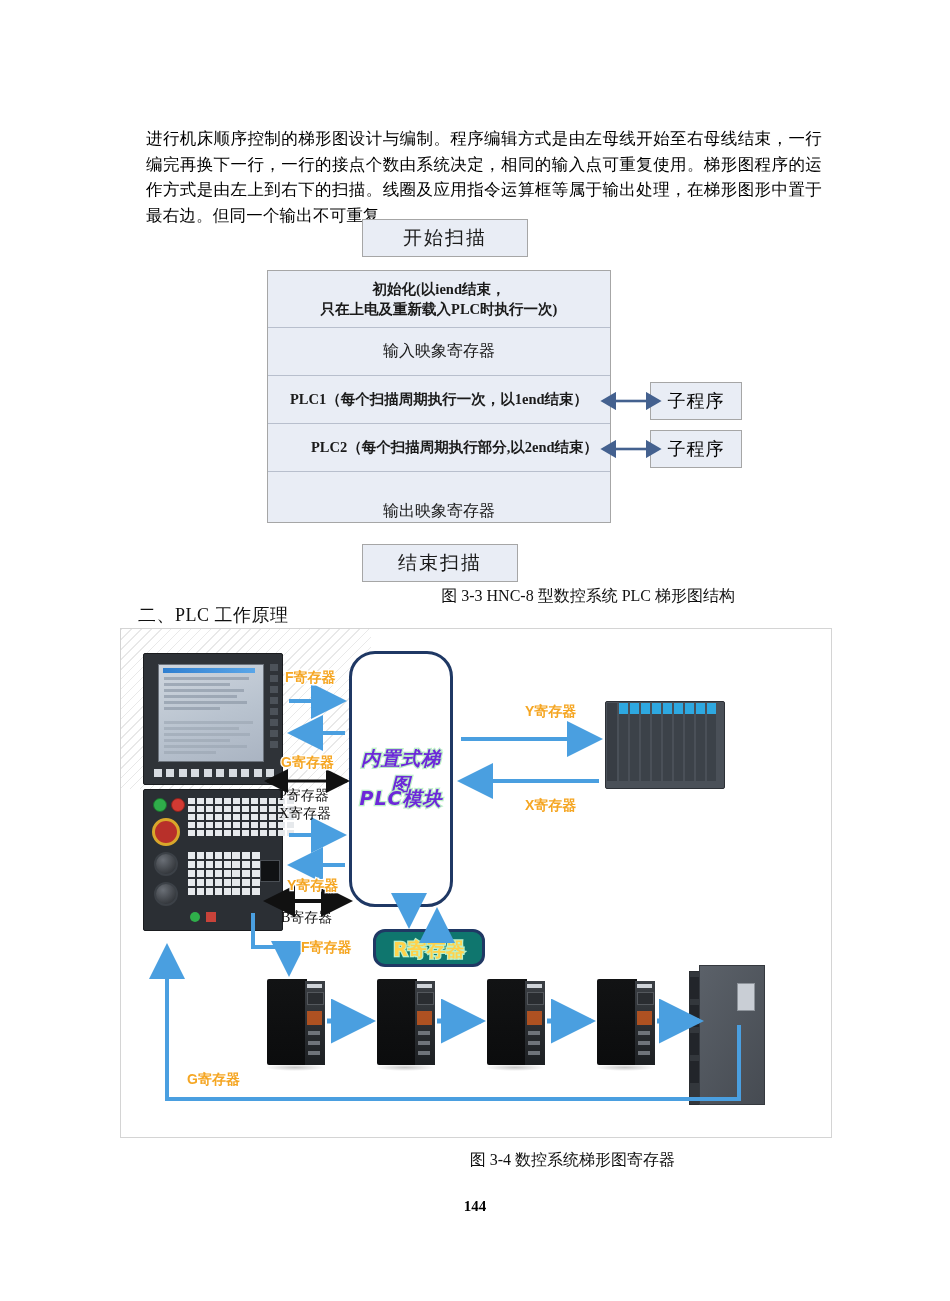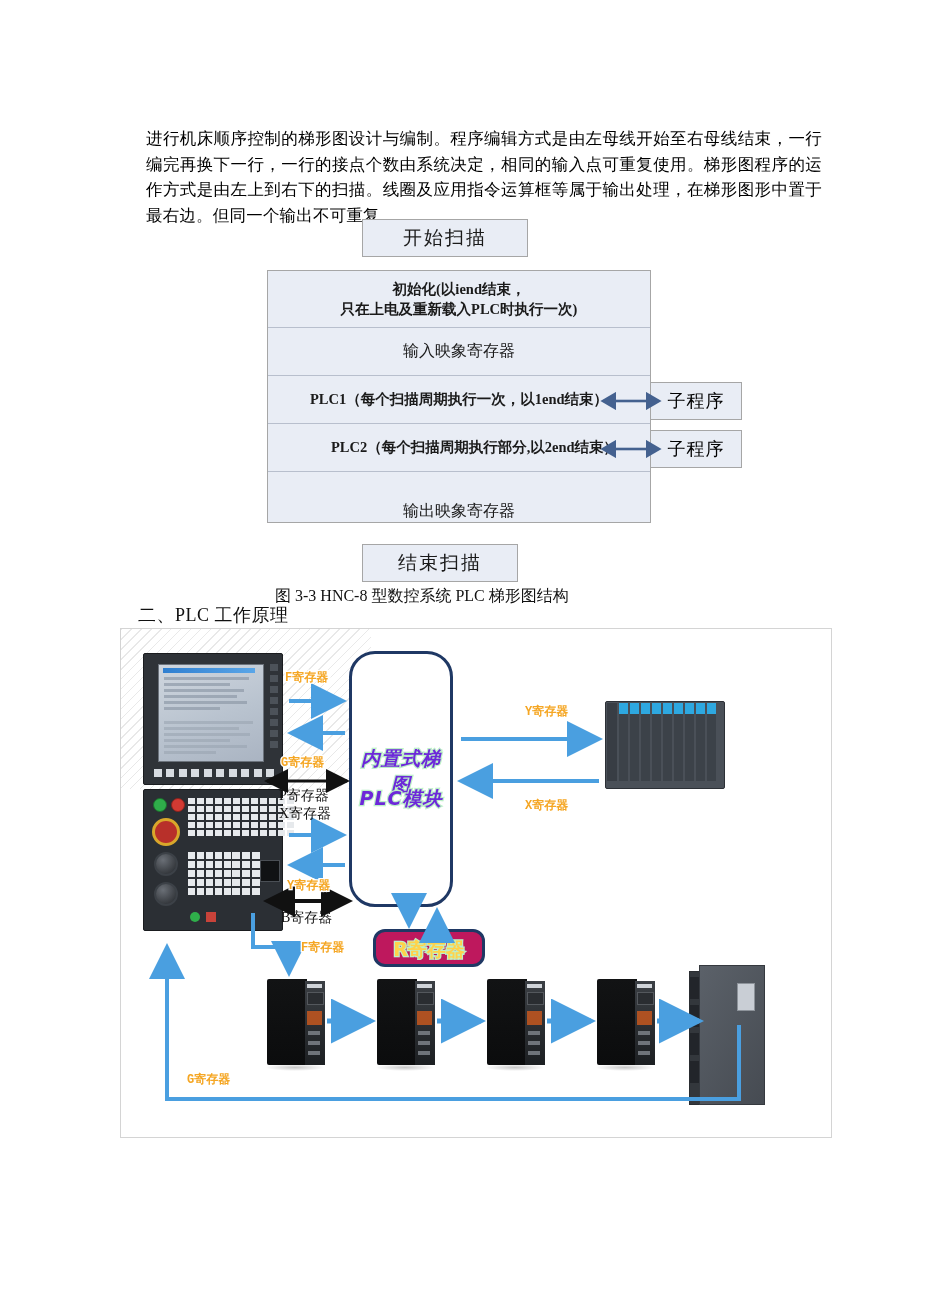--- a/index.html
+++ b/index.html
@@ -41,21 +41,21 @@
     display: flex; align-items: center; justify-content: center;
     text-align: center;
     font-size: 17px;
     color: #1a1a1a;
     font-family: Liberation Mono, monospace;
   }
   .fbox.big { font-size: 19px; letter-spacing: 2px; }
 
   .fstack {
     position: absolute;
-    left: 267px; top: 270px; width: 384px;
+    left: 267px; top: 270px; width: 344px;
     border: 1px solid #a6a6a6;
     box-sizing: border-box;
     background: #e9edf5;
   }
   .frow {
     border-bottom: 1px solid #b8bfcd;
     box-sizing: border-box;
     display: flex; align-items: center; justify-content: center;
     text-align: center;
     color: #1a1a1a;
@@ -75,21 +75,21 @@
     box-sizing: border-box;
     display: flex; align-items: center; justify-content: center;
     font-size: 18px; letter-spacing: 1px;
   }
 
   .arrowsvg { position: absolute; left: 0; top: 0; overflow: visible; }
 
   
   .caption {
     position: absolute;
-    text-align: left;
+    text-align: right;
     font-size: 16px;
     color: #111;
     font-family: "Liberation Serif", serif;
   }
 
   
   .heading {
     position: absolute;
     left: 138px; top: 603px;
     font-size: 18px;
@@ -176,21 +176,21 @@
     font-style: italic;
   }
   .plctxt.l1 { top: 92px; }
   .plctxt.l2 { top: 132px; }
 
   .rbox {
     position: absolute;
     left: 252px; top: 300px; width: 112px; height: 38px;
     border: 3px solid #1f3864;
     border-radius: 12px;
-    background: #be185d;
+    background: #0f766e;
     box-sizing: border-box;
     padding-left: 12px;
   }
   .rbox span {
     position:absolute; left:0; right:0; top: 5px;
     text-align:center;
     font-family: "DejaVu Sans", sans-serif;
     font-weight: bold; font-size: 19px;
     color:#ffd24a;
     -webkit-text-stroke: 2.4px #bdf0c8;
@@ -218,23 +218,23 @@
   .cabinet { position:absolute; left: 568px; top: 336px; width: 74px; height: 138px; }
   .cabinet .face { position:absolute; left:10px; top:0; width:64px; height:138px; background: linear-gradient(120deg,#5b6169,#464b52); border:1px solid #35393f; }
   .cabinet .side { position:absolute; left:0; top:6px; width:12px; height:132px; background:#33373c; border:1px solid #2a2d31; }
   .cabinet .vents { position:absolute; left:1px; top:12px; width:9px; }
   .cabinet .vents i { display:block; height:22px; margin-bottom:6px; background:#22252a; }
   .cabinet .label { position:absolute; right:8px; top:18px; width:16px; height:26px; background:#c9ced5; border:1px solid #8d939a; }
 
   
   .lab {
     position: absolute;
-    font-family: Liberation Mono, monospace;
+    font-family: Liberation Sans, sans-serif;
     font-weight: bold;
-    font-size: 12px;
+    font-size: 14px;
     color: #f5a623;
     -webkit-text-stroke: 2.6px #ffffff;
     paint-order: stroke fill;
     white-space: nowrap;
   }
   .lab-blk {
     position: absolute;
     font-family: "Liberation Serif", serif;
     font-size: 14px;
     color: #111;
@@ -621,15 +621,17 @@
     <div class="lab" style="left:166px; top:248px;">Y寄存器</div>
     <div class="lab-blk" style="left:160px; top:280px;">B寄存器</div>
 
     <div class="lab" style="left:404px; top:74px;">Y寄存器</div>
     <div class="lab" style="left:404px; top:168px;">X寄存器</div>
 
     <div class="lab" style="left:180px; top:310px;">F寄存器</div>
     <div class="lab" style="left:66px; top:442px;">G寄存器</div>
   </div>
 
-
+  <div class="caption" style="left:275px; top:1150px; width:400px;">图 3-4 数控系统梯形图寄存器</div>
+
+  <div class="pageno">144</div>
 
 </div>
 
 </body></html>

